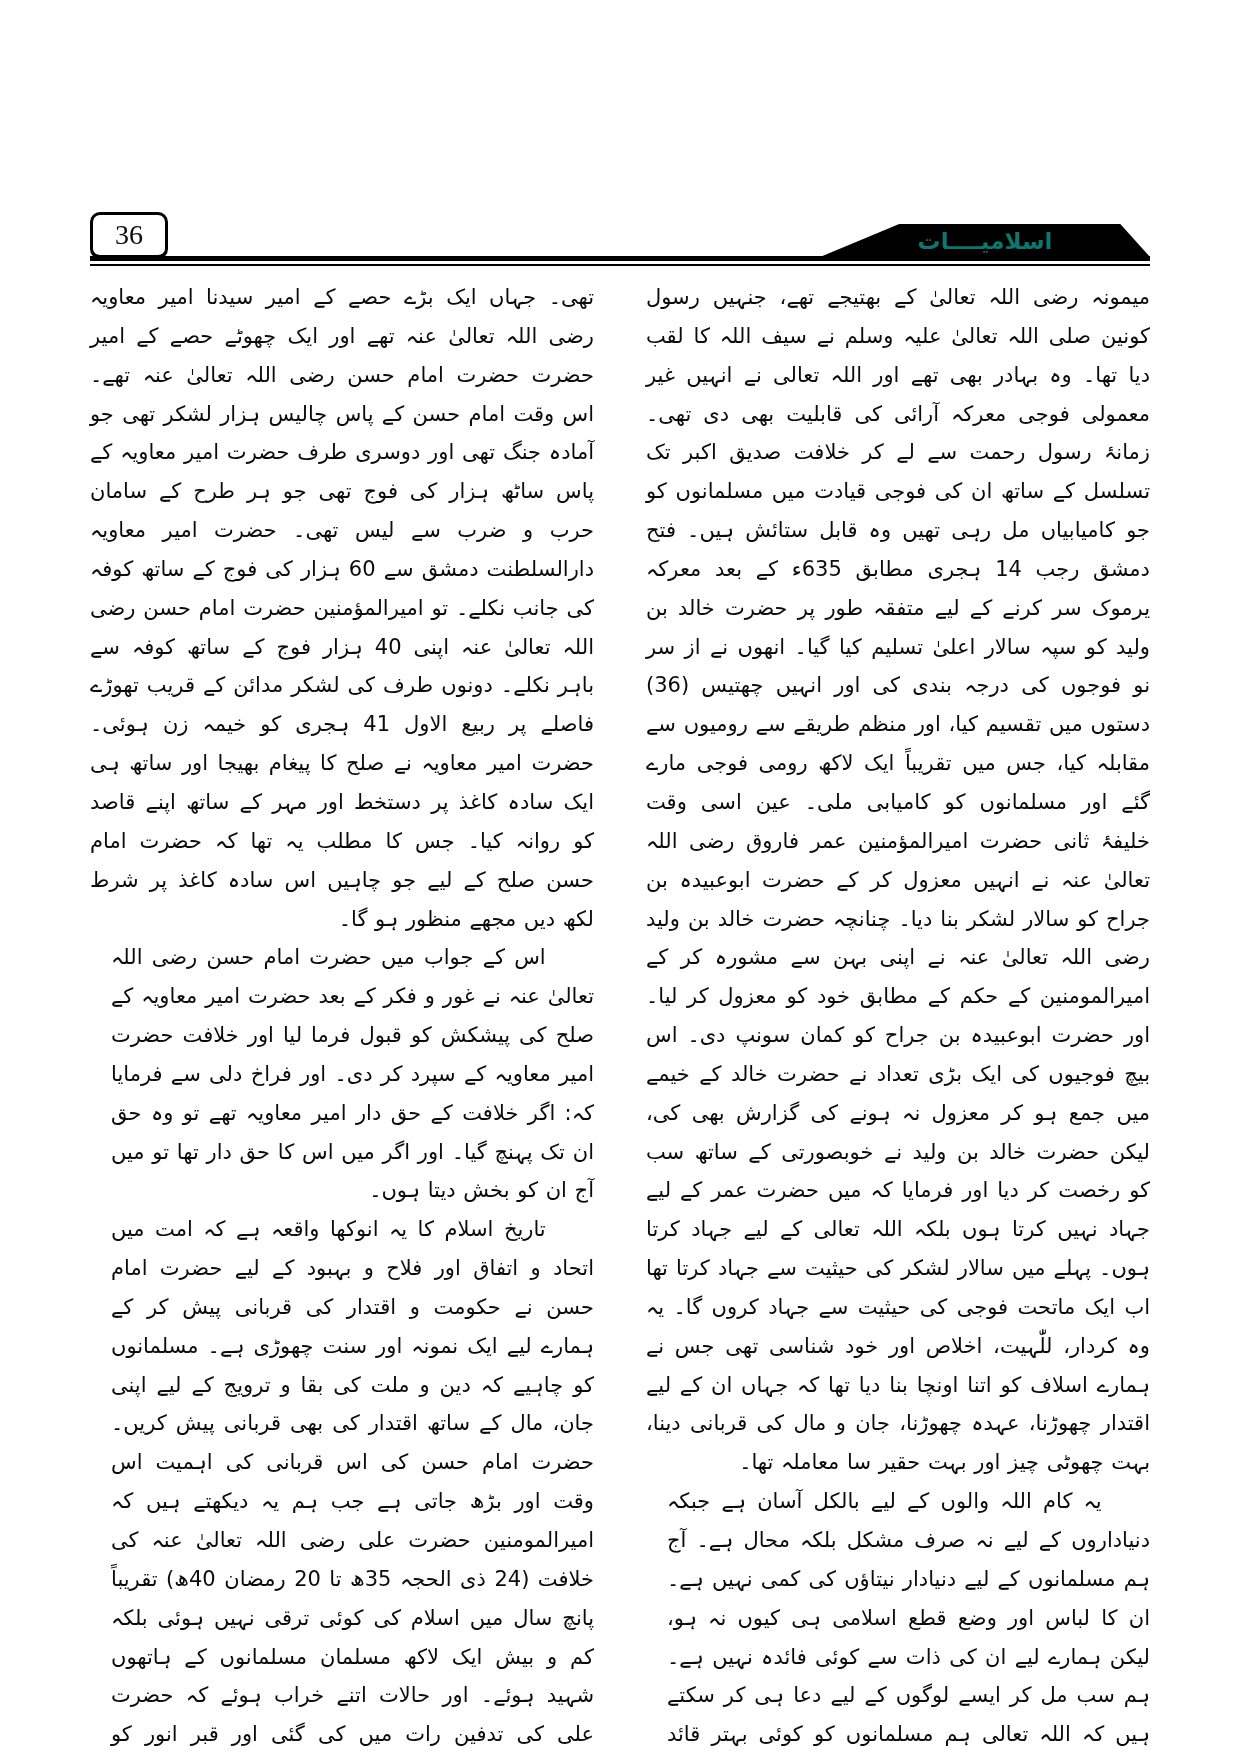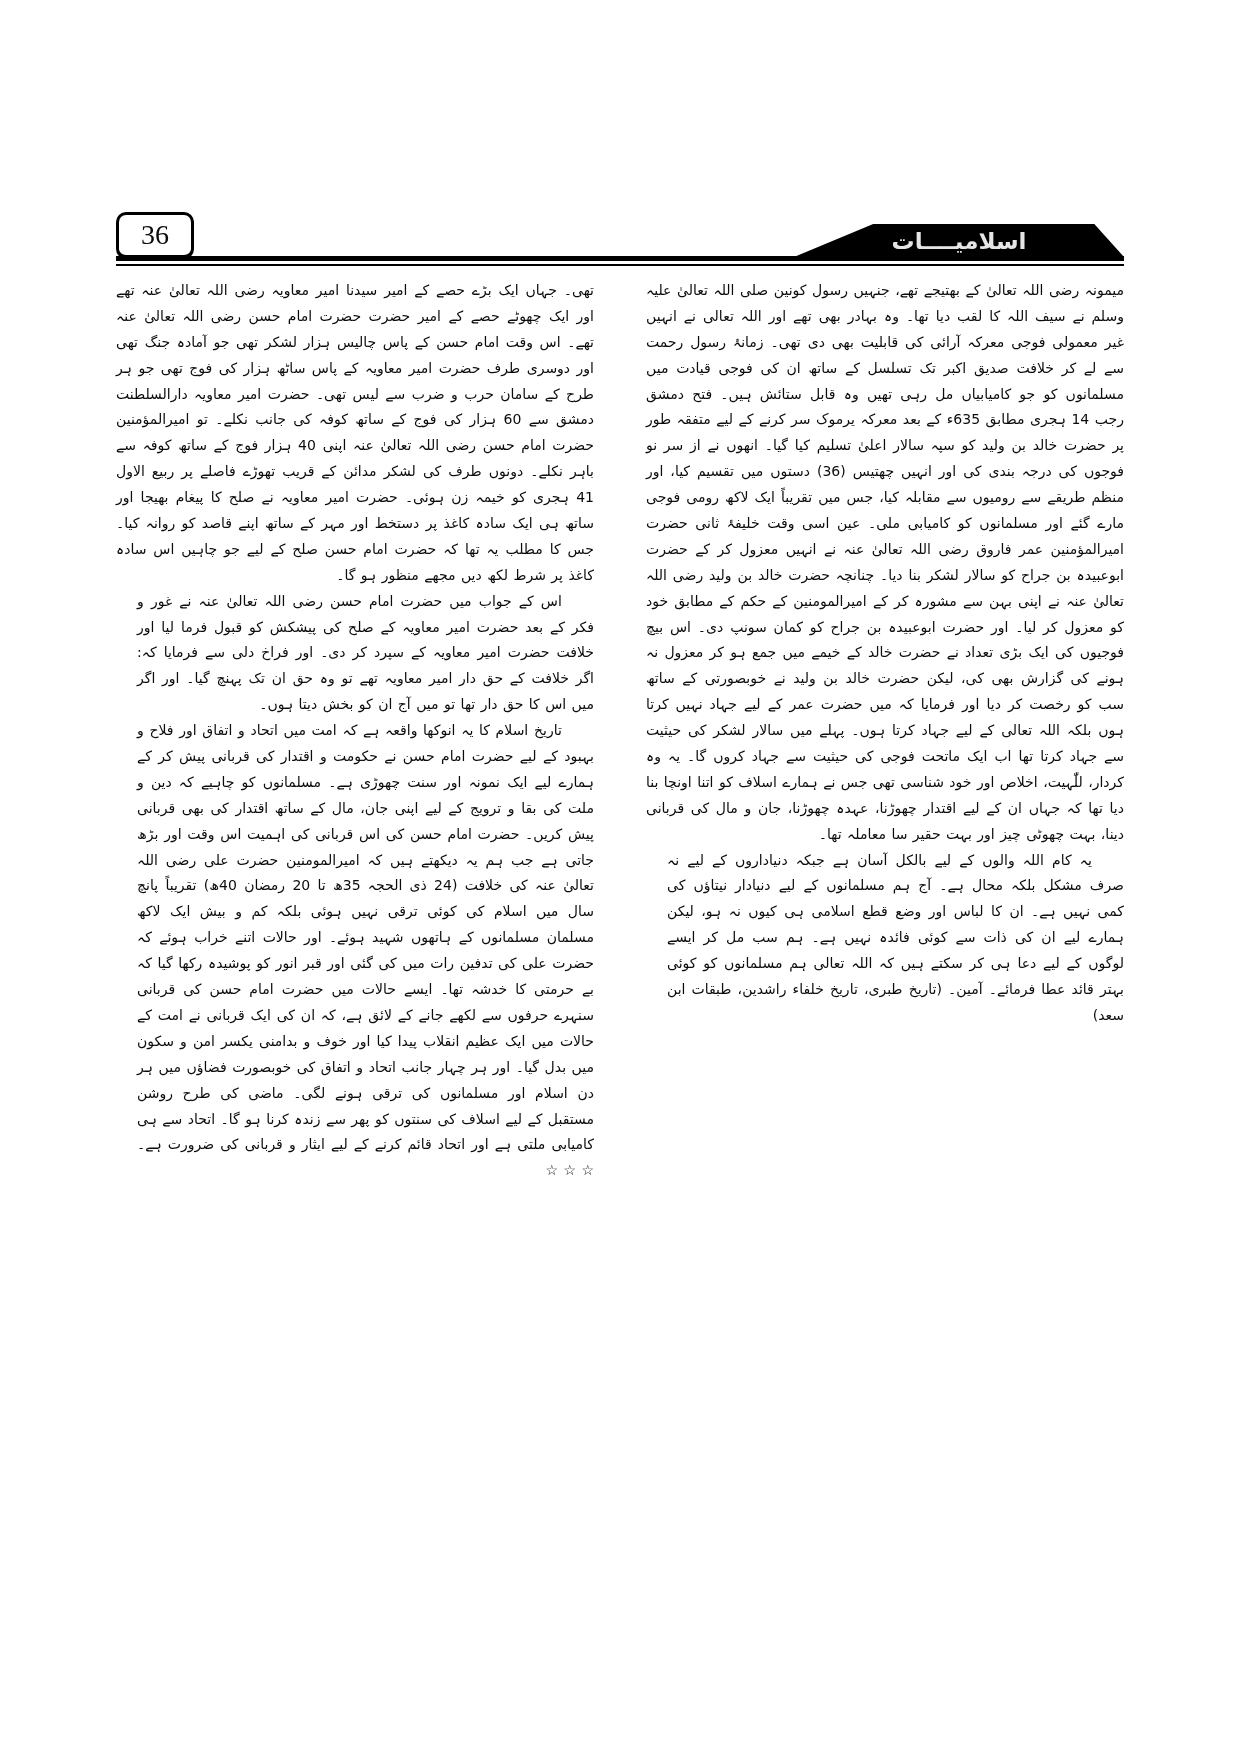--- a/index.html
+++ b/index.html
@@ -2,21 +2,21 @@
 <html lang="ur"><head>
 <meta charset="utf-8">
 <style>
   html, body { margin: 0; padding: 0; background: #ffffff; }
   .page {
     width: 1240px; height: 1754px;
     margin: 0 auto;
     background: #ffffff;
     color: #0b0b0b;
     box-sizing: border-box;
-    padding: 0 116px;
+    padding: 0 90px;
     overflow: hidden;
     font-family: "DejaVu Sans", sans-serif;
     position: relative;
   }
 
   
   .header-row {
     height: 256px;
     display: flex;
     justify-content: space-between;
@@ -30,21 +30,21 @@
     display: flex; align-items: center; justify-content: center;
     font-family: "Liberation Serif", serif;
     font-size: 28px;
     margin-bottom: -3px;
     background: #fff;
     z-index: 2;
   }
   .section-banner {
     width: 330px; height: 33px;
     background: #000;
-    color: #e5e5e5;
+    color: #0f766e;
     clip-path: polygon(24% 0, 91% 0, 100% 100%, 0 100%);
     display: flex; align-items: center; justify-content: center;
     font-size: 23px; font-weight: bold;
     direction: rtl;
     margin-bottom: -1px;
   }
 
   
   .rule {
     height: 3px;
@@ -55,21 +55,21 @@
   
   .columns {
     direction: rtl;
     display: flex;
     gap: 52px;
     padding-top: 12px;
   }
   .col { flex: 1 1 0; min-width: 0; }
   .col p {
     margin: 0;
-    font-size: 14px;
+    font-size: 21px;
     line-height: 1.85;
     text-align: justify;
     word-spacing: 1px;
   }
   .col p.indent { text-indent: 2.3em; margin-left: 21px; }
 </style>
 </head>
 <body>
 
 <div class="page">

